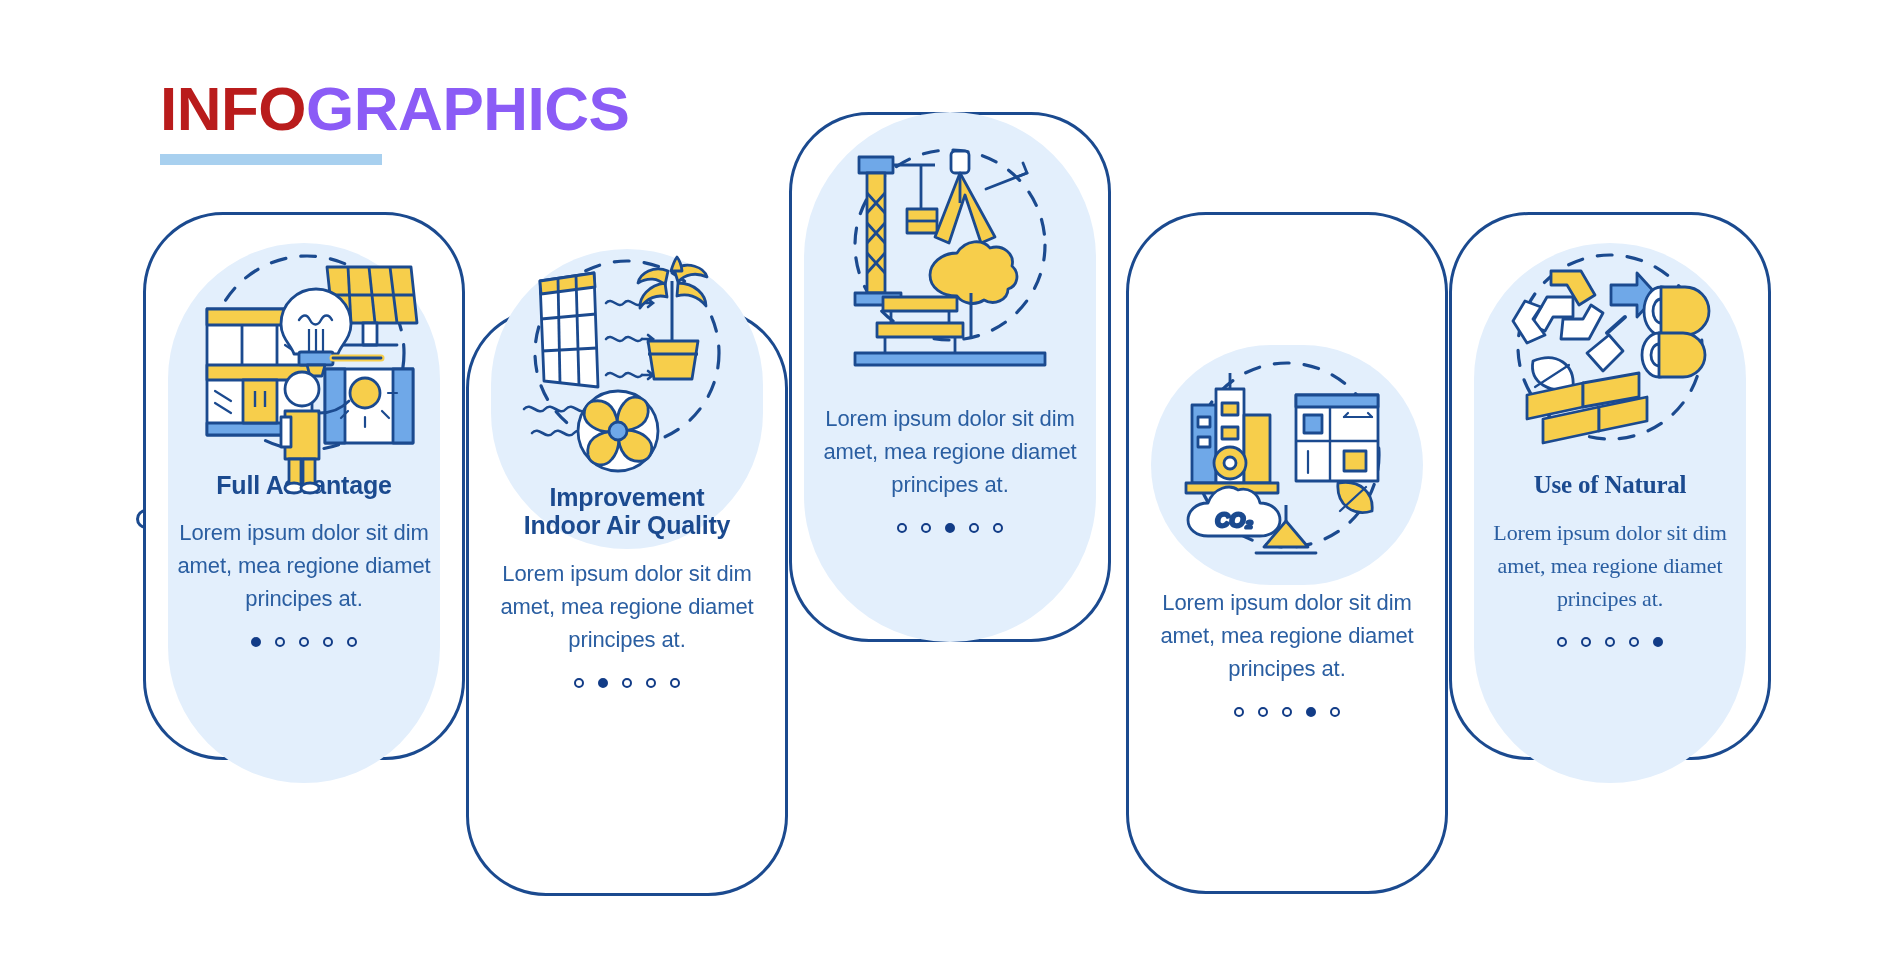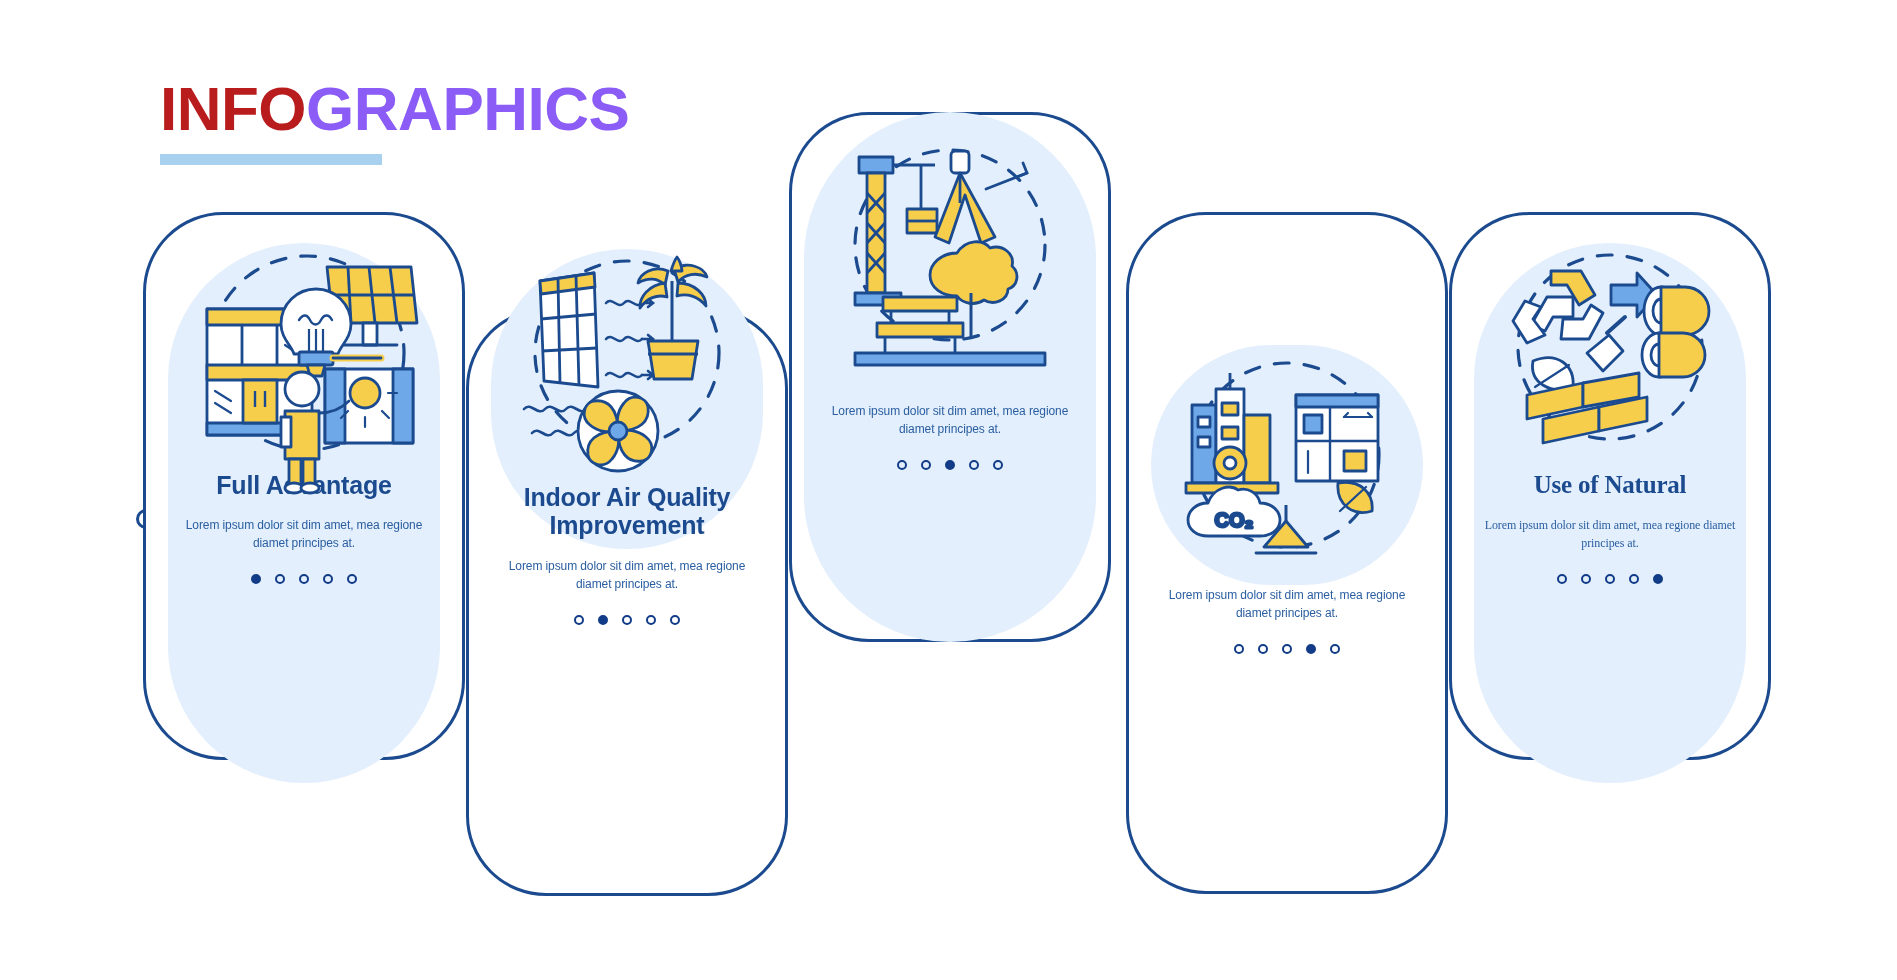--- a/index.html
+++ b/index.html
@@ -80,21 +80,21 @@
   .card-title {
     color: #1b4a8f;
     font-weight: 700;
     font-size: 25px;
     line-height: 1.13;
     letter-spacing: -0.2px;
   }
   .card-body {
     margin-top: 17px;
     color: #2a5ea1;
-    font-size: 12px;
+    font-size: 22px;
     line-height: 1.5;
     letter-spacing: -0.1px;
   }
   .dots {
     margin-top: 22px;
     display: flex;
     justify-content: center;
     gap: 14px;
   }
   .dot {
@@ -253,22 +253,22 @@
             <circle cx="110" cy="190" r="40" fill="#ffffff"></circle>
             <path d="M110 190c0-22-10-32-24-30c-10 2-14 16-4 24c8 7 20 8 28 6z" fill="#f7ce4b"></path>
             <path d="M110 190c22 0 32-10 30-24c-2-10-16-14-24-4c-7 8-8 20-6 28z" fill="#f7ce4b"></path>
             <path d="M110 190c0 22 10 32 24 30c10-2 14-16 4-24c-8-7-20-8-28-6z" fill="#f7ce4b"></path>
             <path d="M110 190c-22 0-32 10-30 24c2 10 16 14 24 4c7-8 8-20 6-28z" fill="#f7ce4b"></path>
             <circle cx="110" cy="190" r="9" fill="#6fa8e8"></circle>
           </g>
         </svg>
       </div>
       <div class="card-title">
+        <div>Improvement</div>
         <div>Indoor Air Quality</div>
-        <div>Improvement</div>
       </div>
       <div class="card-body">Lorem ipsum dolor sit dim amet, mea regione diamet principes at.</div>
       <div class="dots">
         <span class="dot"></span>
         <span class="dot on"></span>
         <span class="dot"></span>
         <span class="dot"></span>
         <span class="dot"></span>
       </div>
     </div>
@@ -331,21 +331,21 @@
         <span class="dot on"></span>
         <span class="dot"></span>
         <span class="dot"></span>
       </div>
     </div>
   </div>
 
   <div class="card" style="left:1126px; top:212px; height:682px; border-radius:80px;">
     <div class="card-fill" style="left:50%; top:130px; width:272px; height:240px; border-radius:136px;"></div>
     <div class="card-inner" style="padding-top:140px;">
-      <div class="icon-wrap" style="height:214px;">
+      <div class="icon-wrap" style="height:214px;font-style:italic;">
         <svg viewBox="0 0 238 214" width="238" height="214">
           <circle cx="119" cy="100" r="92" fill="none" stroke="#1b4a8f" stroke-width="3.2" stroke-dasharray="15 15" stroke-linecap="round"></circle>
 
           <g stroke="#1b4a8f" stroke-width="2.8" stroke-linejoin="round">
             <rect x="24" y="50" width="24" height="78" fill="#6fa8e8"></rect>
             <rect x="48" y="34" width="28" height="94" fill="#ffffff"></rect>
             <line x1="62" y1="18" x2="62" y2="34"></line>
             <rect x="76" y="60" width="26" height="68" fill="#f7ce4b"></rect>
             <rect x="30" y="62" width="12" height="10" fill="#ffffff"></rect>
             <rect x="30" y="82" width="12" height="10" fill="#ffffff"></rect>

